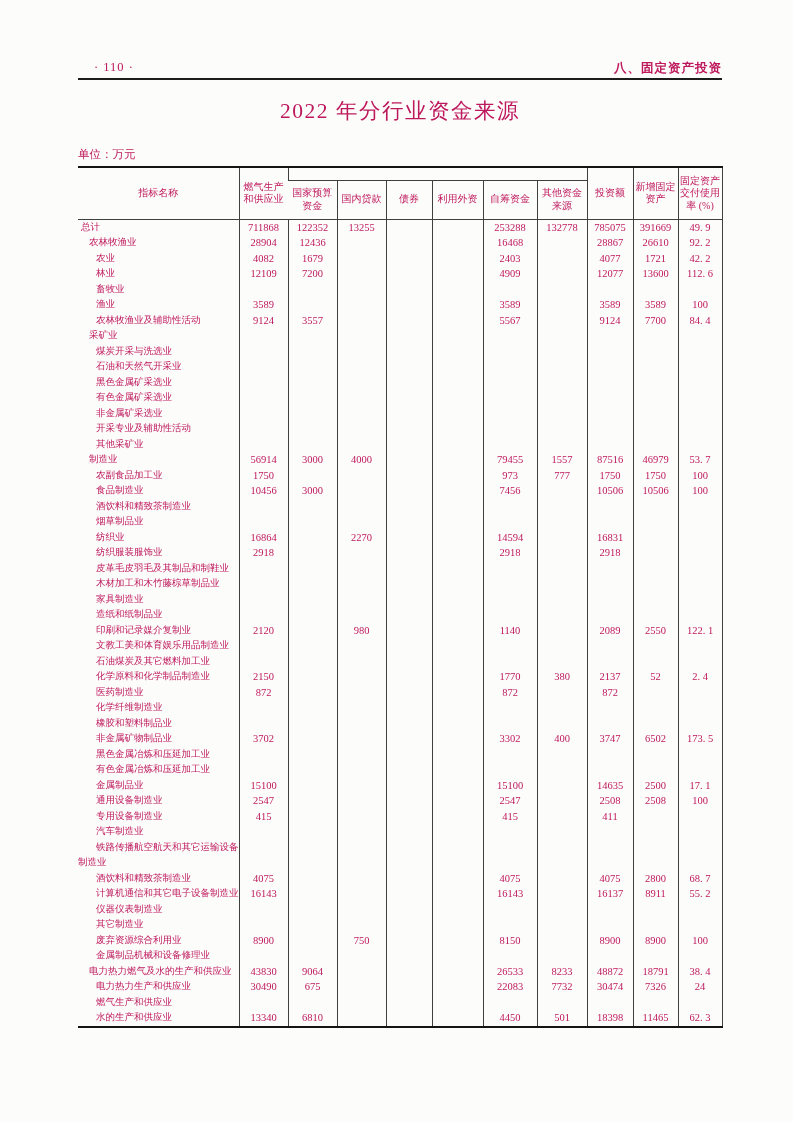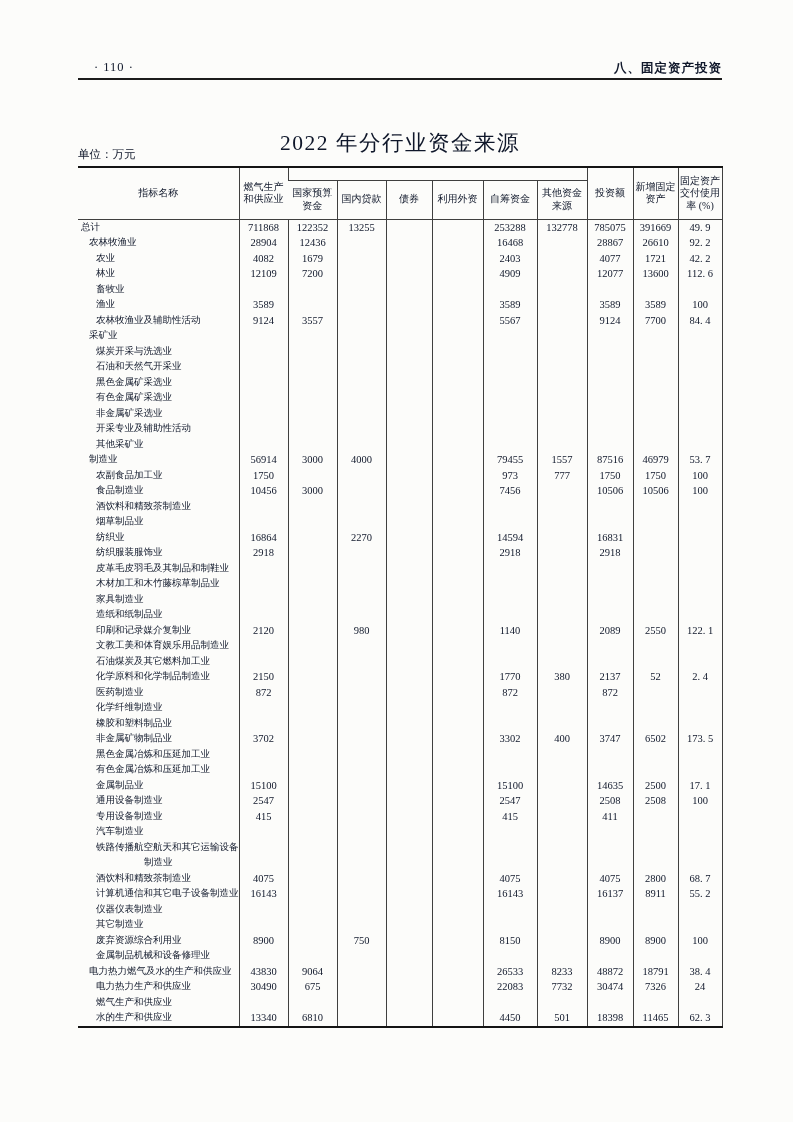--- a/index.html
+++ b/index.html
@@ -3,41 +3,41 @@
 <meta charset="utf-8">
 <style>
   * { margin: 0; padding: 0; box-sizing: border-box; }
   html, body { background: #e8e8e8; }
   body { font-family: "Liberation Serif", "DejaVu Serif", serif; }
   .page {
     position: relative;
     width: 793px; height: 1122px;
     margin: 0 auto;
     background: #fcfcfa;
-    color: #0f172a;
+    color: #be185d;
     overflow: hidden;
   }
   
   .running-head {
     position: absolute;
     left: 78px; top: 58px; width: 644px; height: 22px;
     border-bottom: 2px solid #1c1c1c;
   }
   .page-number {
     position: absolute; left: 16px; top: 2px;
     font-size: 12.5px; letter-spacing: 1px;
   }
   .section-title {
     position: absolute; left: 0; right: 0; top: 2px;
     text-align: right;
     font-size: 12.5px; font-weight: 700; letter-spacing: 1px;
   }
   
   .doc-title {
-    position: absolute; left: 78px; top: 128px; width: 644px;
+    position: absolute; left: 78px; top: 96px; width: 644px;
     text-align: center;
     font-size: 21.5px; font-weight: 500; letter-spacing: 1.5px;
   }
   .unit-label {
     position: absolute; left: 78px; top: 147px; width: 644px;
     text-align: left;
     font-size: 11.5px;
   }
   
   table.data-table {
@@ -78,21 +78,20 @@
     overflow: visible;
   }
   tbody td.num { text-align: center; }
   td.ind0 { padding-left: 3px; }
   td.ind1 { padding-left: 11px; }
   td.ind2 { padding-left: 18px; }
   tbody td.label.wrap {
     white-space: normal;
     padding-left: 0;
     text-indent: 18px;
-    text-align: center;
   }
 </style>
 </head>
 <body>
 
 <div class="page">
 
   <div class="running-head">
     <span class="page-number">· 110 ·</span>
     <span class="section-title">八、固定资产投资</span>

